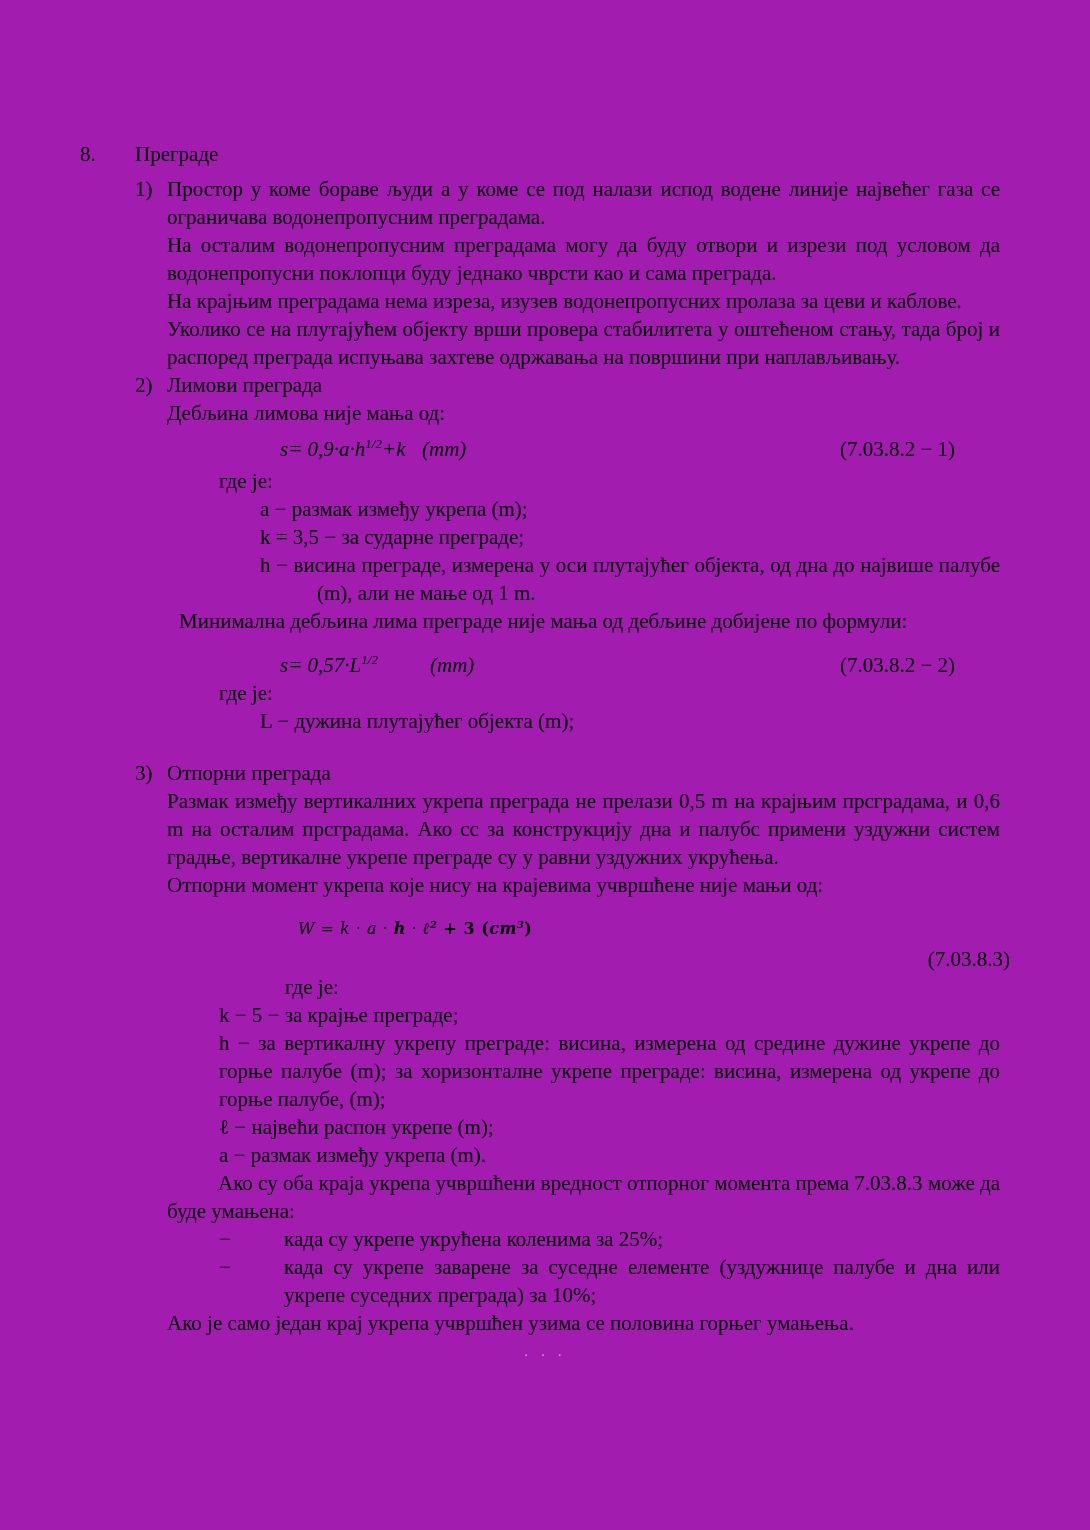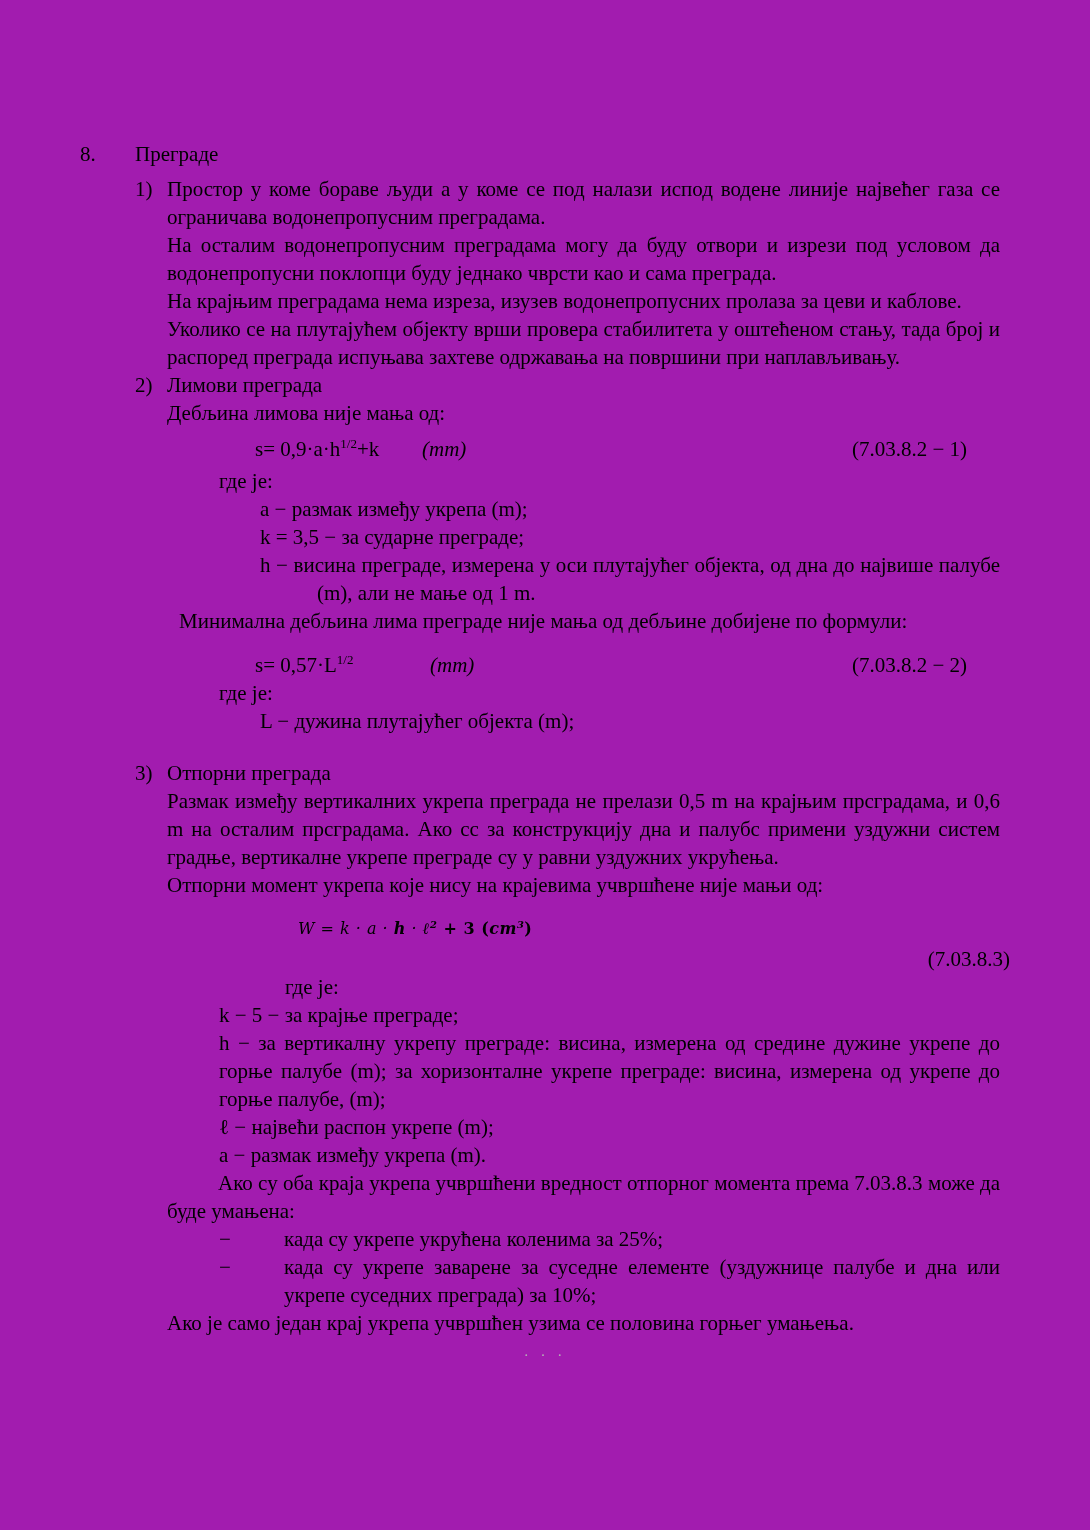--- a/index.html
+++ b/index.html
@@ -23,25 +23,25 @@
   .item .ibody{margin-left:32px;}
   .col-body{margin-left:167px;width:833px;}
   .where{margin-left:219px;}
   .where3{margin-left:285px;}
   .def2{margin-left:260px;}
   .def3{margin-left:219px;}
   .hdef2{margin-left:260px;width:683px;padding-left:57px;text-indent:-57px;}
   .hdef3{margin-left:219px;width:781px;}
   .minnote{margin-left:179px;}
   .frow{position:relative;height:28px;}
-  .frow .lhs{position:absolute;left:255px;}
+  .frow .lhs{position:absolute;left:280px;font-style:italic;}
   .frow .unit{position:absolute;font-style:italic;}
   .f1 .unit{left:422px;}
   .f2 .unit{left:430px;}
-  .frow .ref{position:absolute;right:123px;font-family:Liberation Serif, serif;}
+  .frow .ref{position:absolute;right:135px;font-family:Liberation Serif, serif;}
   .f1{margin-top:8px;margin-bottom:4px;}
   .f2{margin-top:16px;}
   sup{font-size:0.62em;line-height:0;}
   .wform{
     margin:14px 0 0 298px;
     font-family:"DejaVu Serif",serif;
     font-style:italic;font-size:16px;line-height:32px;
     letter-spacing:0.5px;
   }
   .wform .b{font-weight:700;}

